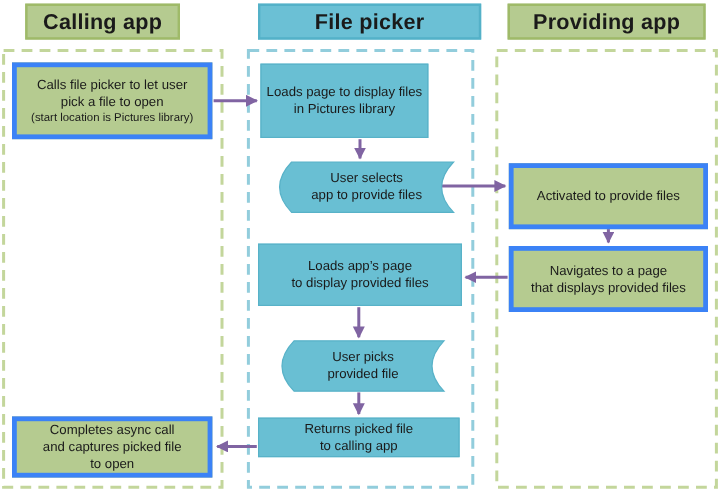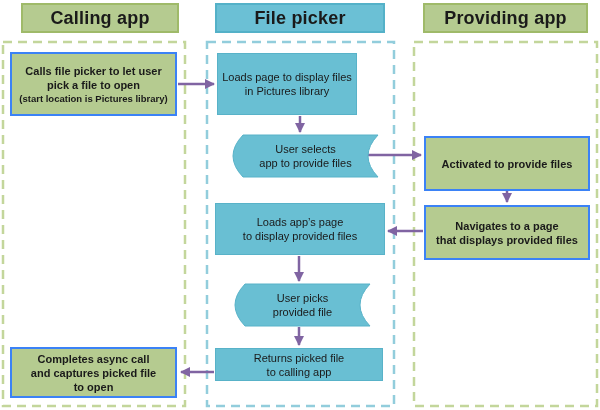--- a/index.html
+++ b/index.html
@@ -8,21 +8,21 @@
   .hdr{
     position:absolute;height:30px;display:flex;align-items:center;justify-content:center;
     font-weight:bold;font-size:18px;letter-spacing:0.2px;box-sizing:border-box;
   }
   .hdr-green{background:#b5cb90;border:2px solid #9fba69;}
   .hdr-blue{background:#6bc0d5;border:2px solid #54b1c8;}
   .node{
     position:absolute;display:flex;flex-direction:column;align-items:center;justify-content:center;
     text-align:center;font-size:11px;line-height:14px;box-sizing:border-box;
   }
-  .node-green{background:#b5cb90;border:2px solid #3b82f6;font-weight:bold;}
+  .node-green{background:#b5cb90;border:4px solid #3b82f6;}
   .node-blue{background:#69bfd3;border:1px solid #58b2c8;}
   .node .ln{white-space:nowrap;}
   .ln-small{font-size:9.5px;line-height:13px;}
   .stored{position:absolute;}
   .stored svg{position:absolute;left:0;top:0;overflow:visible;}
   .stored .txt{
     position:absolute;left:0;top:0;right:0;bottom:0;display:flex;flex-direction:column;
     justify-content:center;text-align:center;font-size:11px;line-height:14px;
   }
   #overlay{position:absolute;left:0;top:0;pointer-events:none;}
@@ -46,24 +46,24 @@
     <line x1="178" y1="84" x2="214" y2="84" stroke="#8064a2" stroke-width="2.5" marker-end="url(#ah)"></line>
     <line x1="300" y1="116" x2="300" y2="132" stroke="#8064a2" stroke-width="2.5" marker-end="url(#ah)"></line>
     <line x1="366" y1="155" x2="421" y2="155" stroke="#8064a2" stroke-width="2.5" marker-end="url(#ah)"></line>
     <line x1="507" y1="184" x2="507" y2="202" stroke="#8064a2" stroke-width="2.5" marker-end="url(#ah)"></line>
     <line x1="423" y1="231" x2="388" y2="231" stroke="#8064a2" stroke-width="2.5" marker-end="url(#ah)"></line>
     <line x1="299" y1="256" x2="299" y2="281" stroke="#8064a2" stroke-width="2.5" marker-end="url(#ah)"></line>
     <line x1="299" y1="327" x2="299" y2="345" stroke="#8064a2" stroke-width="2.5" marker-end="url(#ah)"></line>
     <line x1="214" y1="372" x2="181" y2="372" stroke="#8064a2" stroke-width="2.5" marker-end="url(#ah)"></line>
   </svg>
 
-  <div class="hdr hdr-green" style="left:21px;top:3px;width:158px;">
+  <div class="hdr hdr-green" style="left:21px;top:3px;width:129px;">
     <span>Calling app</span>
   </div>
-  <div class="hdr hdr-blue" style="left:215px;top:3px;width:170px;">
+  <div class="hdr hdr-blue" style="left:215px;top:3px;width:186px;">
     <span>File picker</span>
   </div>
   <div class="hdr hdr-green" style="left:423px;top:3px;width:165px;">
     <span>Providing app</span>
   </div>
 
   <div class="node node-green" style="left:10px;top:52px;width:167px;height:64px;">
     <div class="ln">Calls file picker to let user</div>
     <div class="ln">pick a file to open</div>
     <div class="ln ln-small">(start location is Pictures library)</div>

